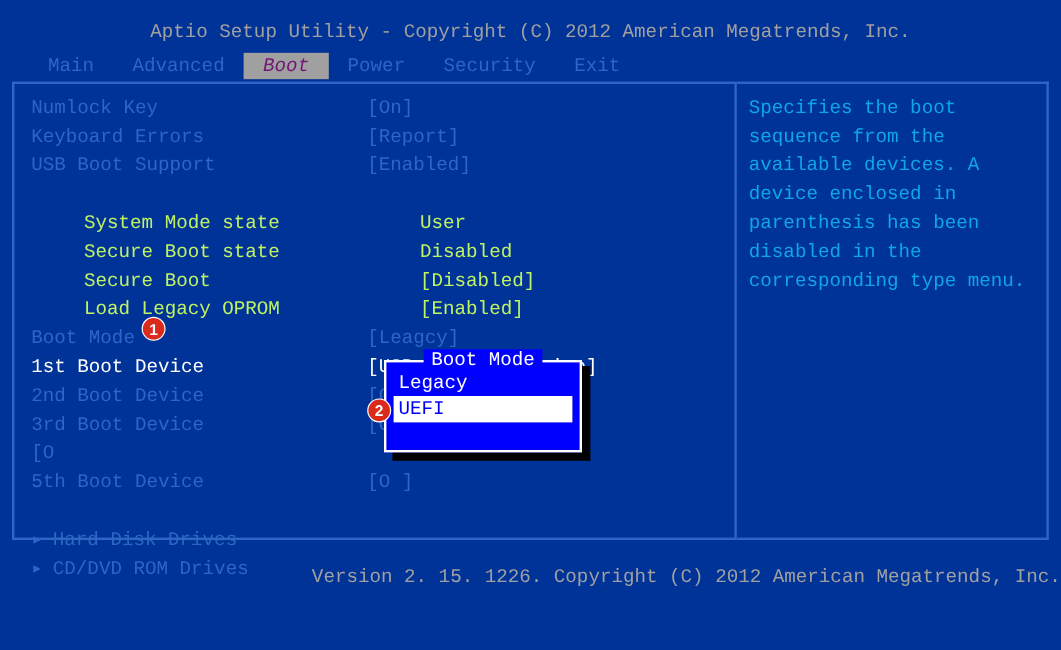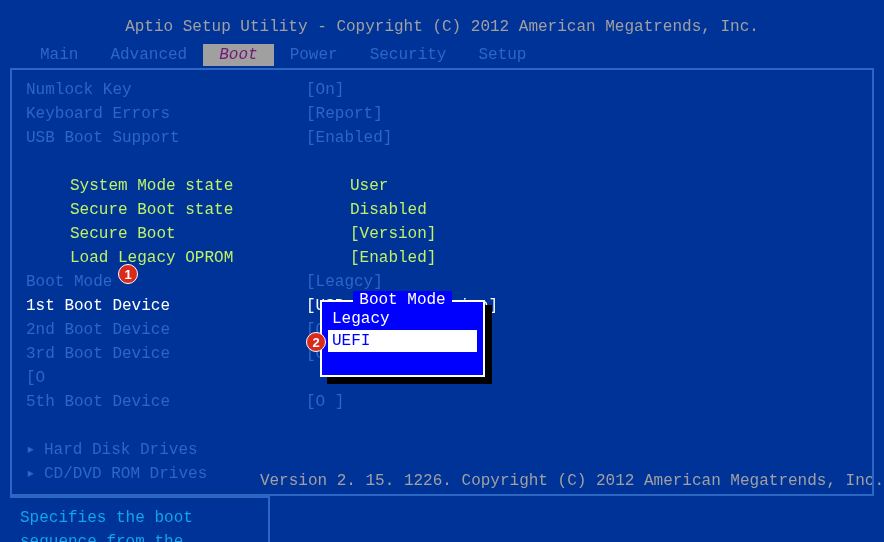--- a/index.html
+++ b/index.html
@@ -30,21 +30,20 @@
   }
   .tab.active {
     background: #a0a0a0;
     color: #701a75;
     font-style: italic;
   }
   .main-area {
     display: flex;
     margin: 0 10px;
     height: 382px;
-    flex-direction: column;
   }
   .left-panel {
     flex: 1;
     border: 2px solid #2c67c3;
     padding: 8px 14px;
     position: relative;
   }
   .right-panel {
     width: 260px;
     border: 2px solid #2c67c3;
@@ -149,21 +148,21 @@
 <body>
 
 <div class="header">Aptio Setup Utility - Copyright (C) 2012 American Megatrends, Inc.</div>
 
 <div class="tabs">
   <div class="tab">Main</div>
   <div class="tab">Advanced</div>
   <div class="tab active">Boot</div>
   <div class="tab">Power</div>
   <div class="tab">Security</div>
-  <div class="tab">Setup</div>
+  <div class="tab">Exit</div>
 </div>
 
 <div class="main-area">
   <div class="left-panel">
 
     <div class="row blue">
       <div class="label">Numlock Key</div>
       <div class="value">[On]</div>
     </div>
     <div class="row blue">
@@ -180,21 +179,21 @@
     <div class="row gray">
       <div class="label">System Mode state</div>
       <div class="value">User</div>
     </div>
     <div class="row gray">
       <div class="label">Secure Boot state</div>
       <div class="value">Disabled</div>
     </div>
     <div class="row gray">
       <div class="label">Secure Boot</div>
-      <div class="value">[Version]</div>
+      <div class="value">[Disabled]</div>
     </div>
     <div class="row gray">
       <div class="label">Load Legacy OPROM</div>
       <div class="value">[Enabled]</div>
     </div>
     <div class="row blue">
       <div class="label">Boot Mode</div>
       <div class="value">[Leagcy]</div>
     </div>
     <div class="row selected-row">

